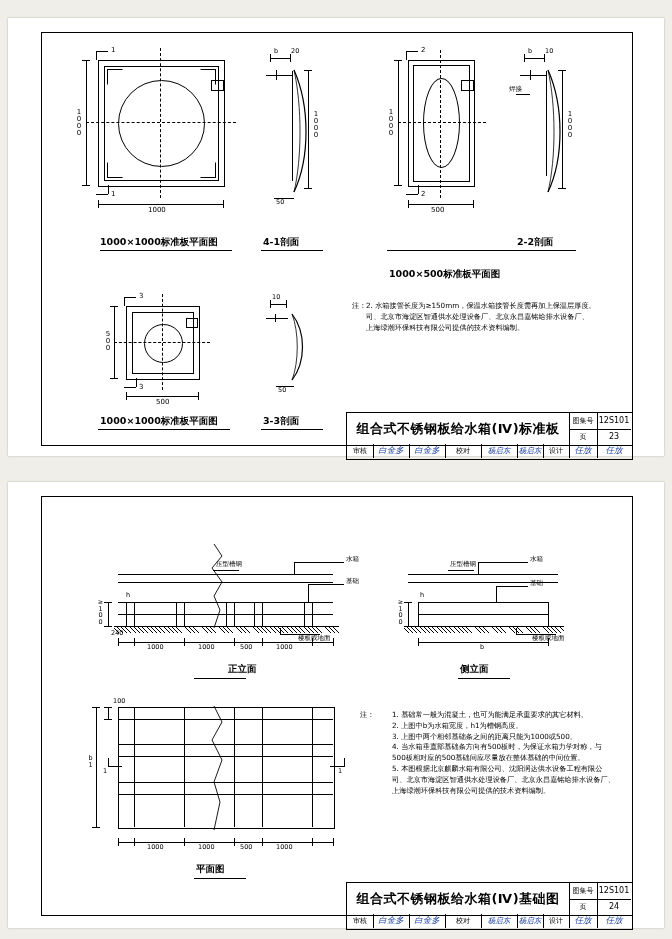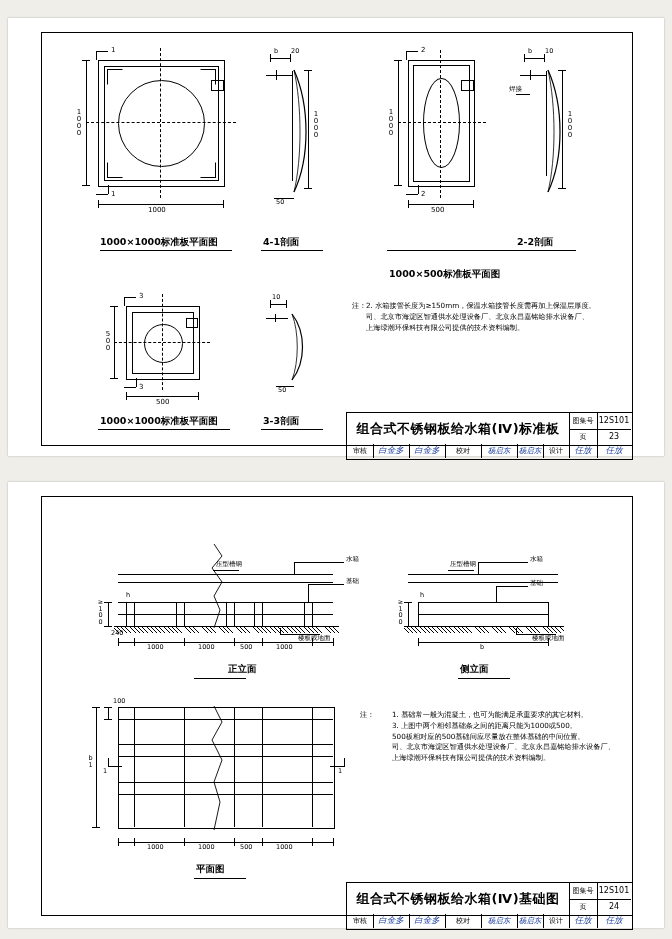--- a/index.html
+++ b/index.html
@@ -369,22 +369,25 @@
     <div class="txt tiny" style="left:232px;top:362px;">500</div>
     <div class="txt tiny" style="left:268px;top:362px;">1000</div>
     <div class="txt cap" style="left:188px;top:382px;">平面图</div>
     <div class="hline" style="left:186px;top:396px;width:52px;border-top-width:1.2px;"></div>
   </div>
 
   <div class="notes" style="left:352px;top:228px;width:260px;">
     <div style="position:absolute;left:0;top:0;">注：</div>
     <div style="margin-left:32px;">
       <div>1. 基础常一般为混凝土，也可为能满足承重要求的其它材料。</div>
+      <div>2. 上图中b为水箱宽度，h1为槽钢高度。</div>
       <div>3. 上图中两个相邻基础条之间的距离只能为1000或500。</div>
+      <div>4. 当水箱垂直部基础条方向有500板时，为保证水箱力学对称，与</div>
       <div>   500板相对应的500基础间应尽量放在整体基础的中间位置。</div>
+      <div>5. 本图根据北京麒麟水箱有限公司、沈阳润达供水设备工程有限公</div>
       <div>   司、北京市海淀区智通供水处理设备厂、北京永昌嘉铭给排水设备厂、</div>
       <div>   上海绿潮环保科技有限公司提供的技术资料编制。</div>
     </div>
   </div>
 
   <div class="tb" style="left:338px;top:400px;width:285px;height:32px;text-align:right;">
     <div class="tbcell tbtitle" style="left:0;top:0;width:222px;height:31px;">组合式不锈钢板给水箱(Ⅳ)基础图</div>
     <div class="vline" style="left:222px;top:0;height:31px;"></div>
     <div class="hline" style="left:222px;top:15.5px;width:62px;"></div>
     <div class="vline" style="left:250px;top:0;height:31px;"></div>

